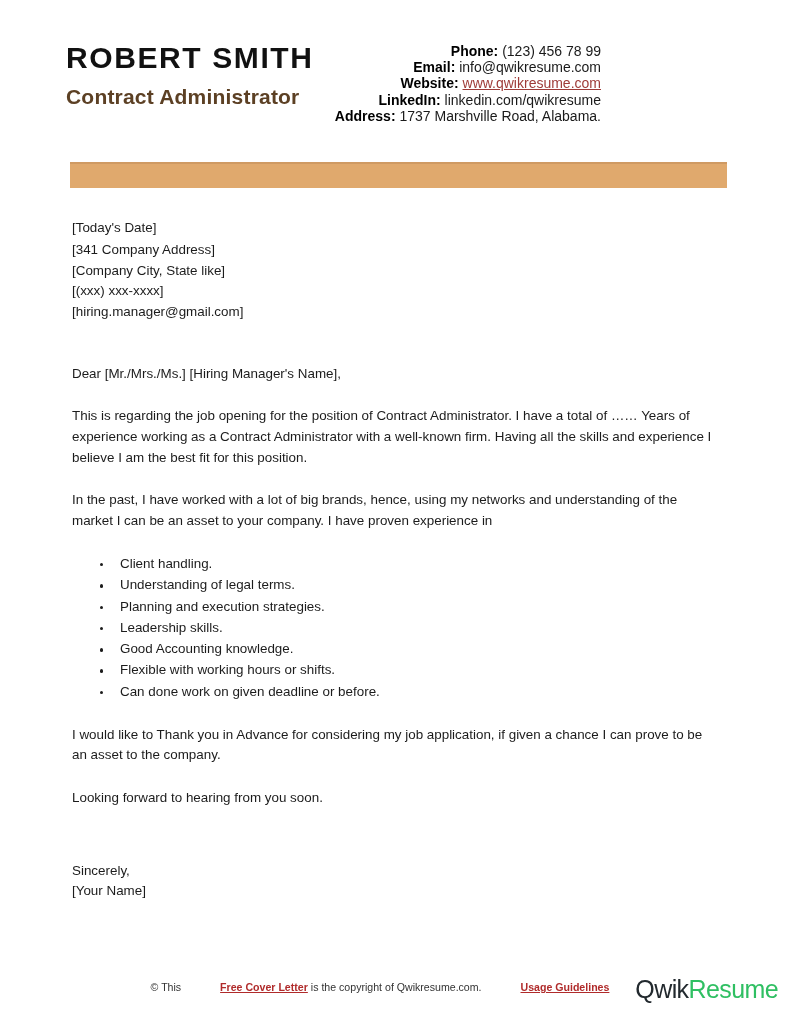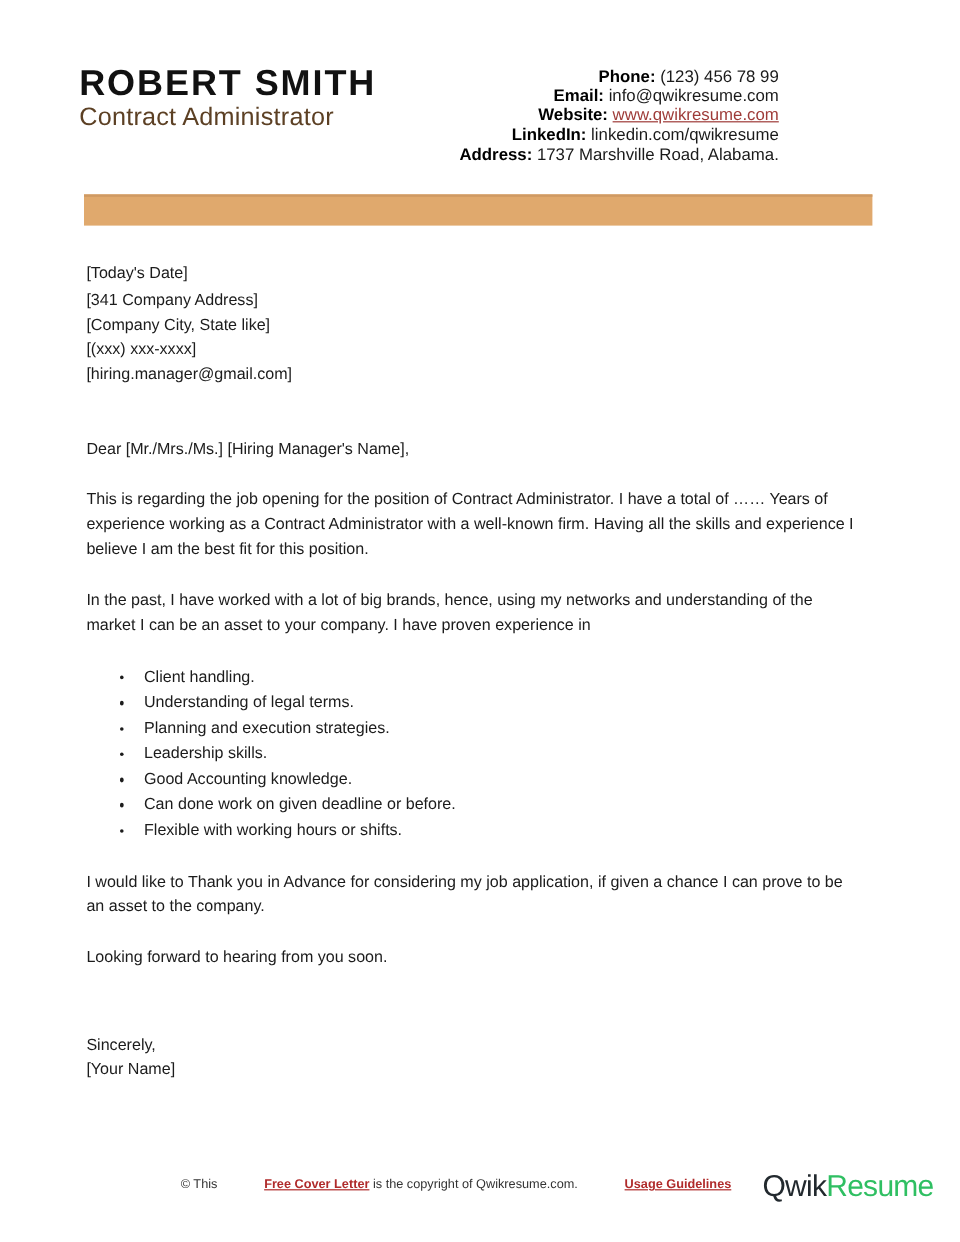--- a/index.html
+++ b/index.html
@@ -18,41 +18,41 @@
     height: 1035px;
     background: #ffffff;
     overflow: hidden;
     box-sizing: border-box;
   }
 
   
   .header {
     position: absolute;
     left: 0;
-    top: 12px;
+    top: 0;
     width: 681px;
     height: 150px;
-    padding-left: 48px;
   }
   .identity {
     position: absolute;
     left: 66px;
     top: 42px;
   }
   .cand-name {
     font-size: 30px;
     font-weight: bold;
     letter-spacing: 1.6px;
     color: #111111;
     line-height: 1.05;
     white-space: nowrap;
   }
   .cand-title {
+    margin-top: 11px;
     font-size: 21px;
-    font-weight: normal;
+    font-weight: bold;
     color: #5c4024;
     letter-spacing: 0.2px;
     white-space: nowrap;
   }
 
   .contact-block {
     position: absolute;
     right: 80px;
     top: 43px;
     text-align: right;
@@ -224,22 +224,22 @@
     <p class="para">This is regarding the job opening for the position of Contract Administrator. I have a total of …… Years of experience working as a Contract Administrator with a well-known firm. Having all the skills and experience I believe I am the best fit for this position.</p>
 
     <p class="para">In the past, I have worked with a lot of big brands, hence, using my networks and understanding of the market I can be an asset to your company. I have proven experience in</p>
 
     <ul class="skills">
       <li>Client handling.</li>
       <li>Understanding of legal terms.</li>
       <li>Planning and execution strategies.</li>
       <li>Leadership skills.</li>
       <li>Good Accounting knowledge.</li>
+      <li>Flexible with working hours or shifts.</li>
       <li>Can done work on given deadline or before.</li>
-      <li>Flexible with working hours or shifts.</li>
     </ul>
 
     <p class="closing">I would like to Thank you in Advance for considering my job application, if given a chance I can prove to be an asset to the company.</p>
 
     <p class="closing">Looking forward to hearing from you soon.</p>
 
     <div class="signoff">
       <div class="spacer"></div>
       <div>Sincerely,</div>
       <div>[Your Name]</div>

